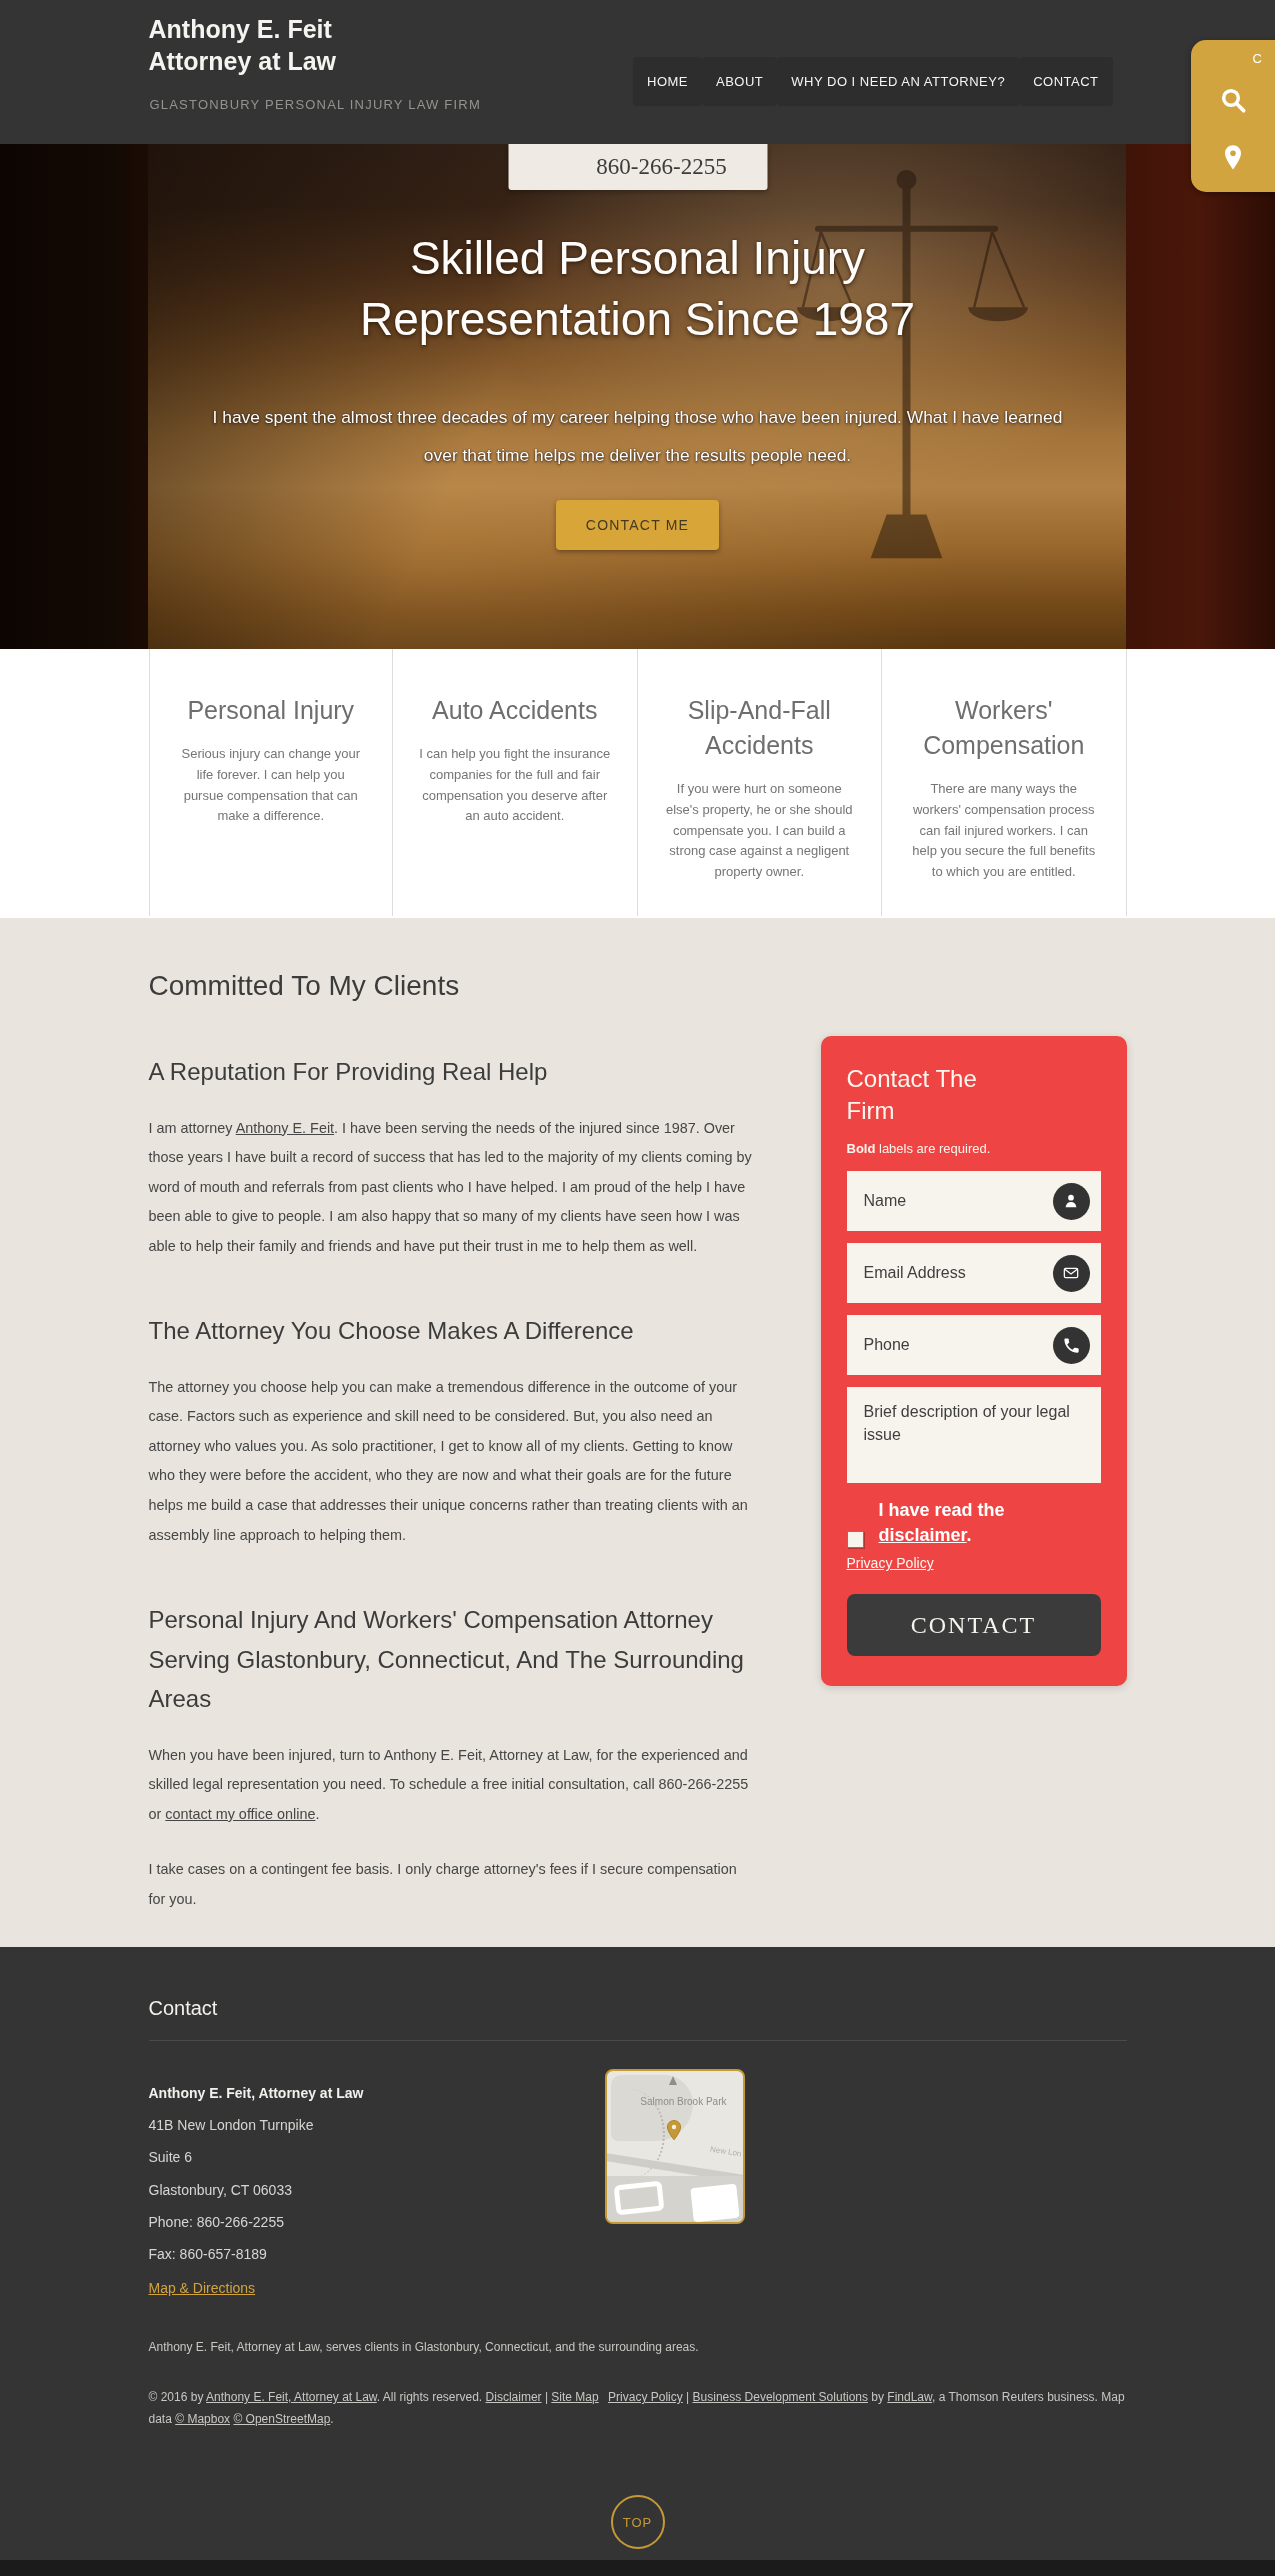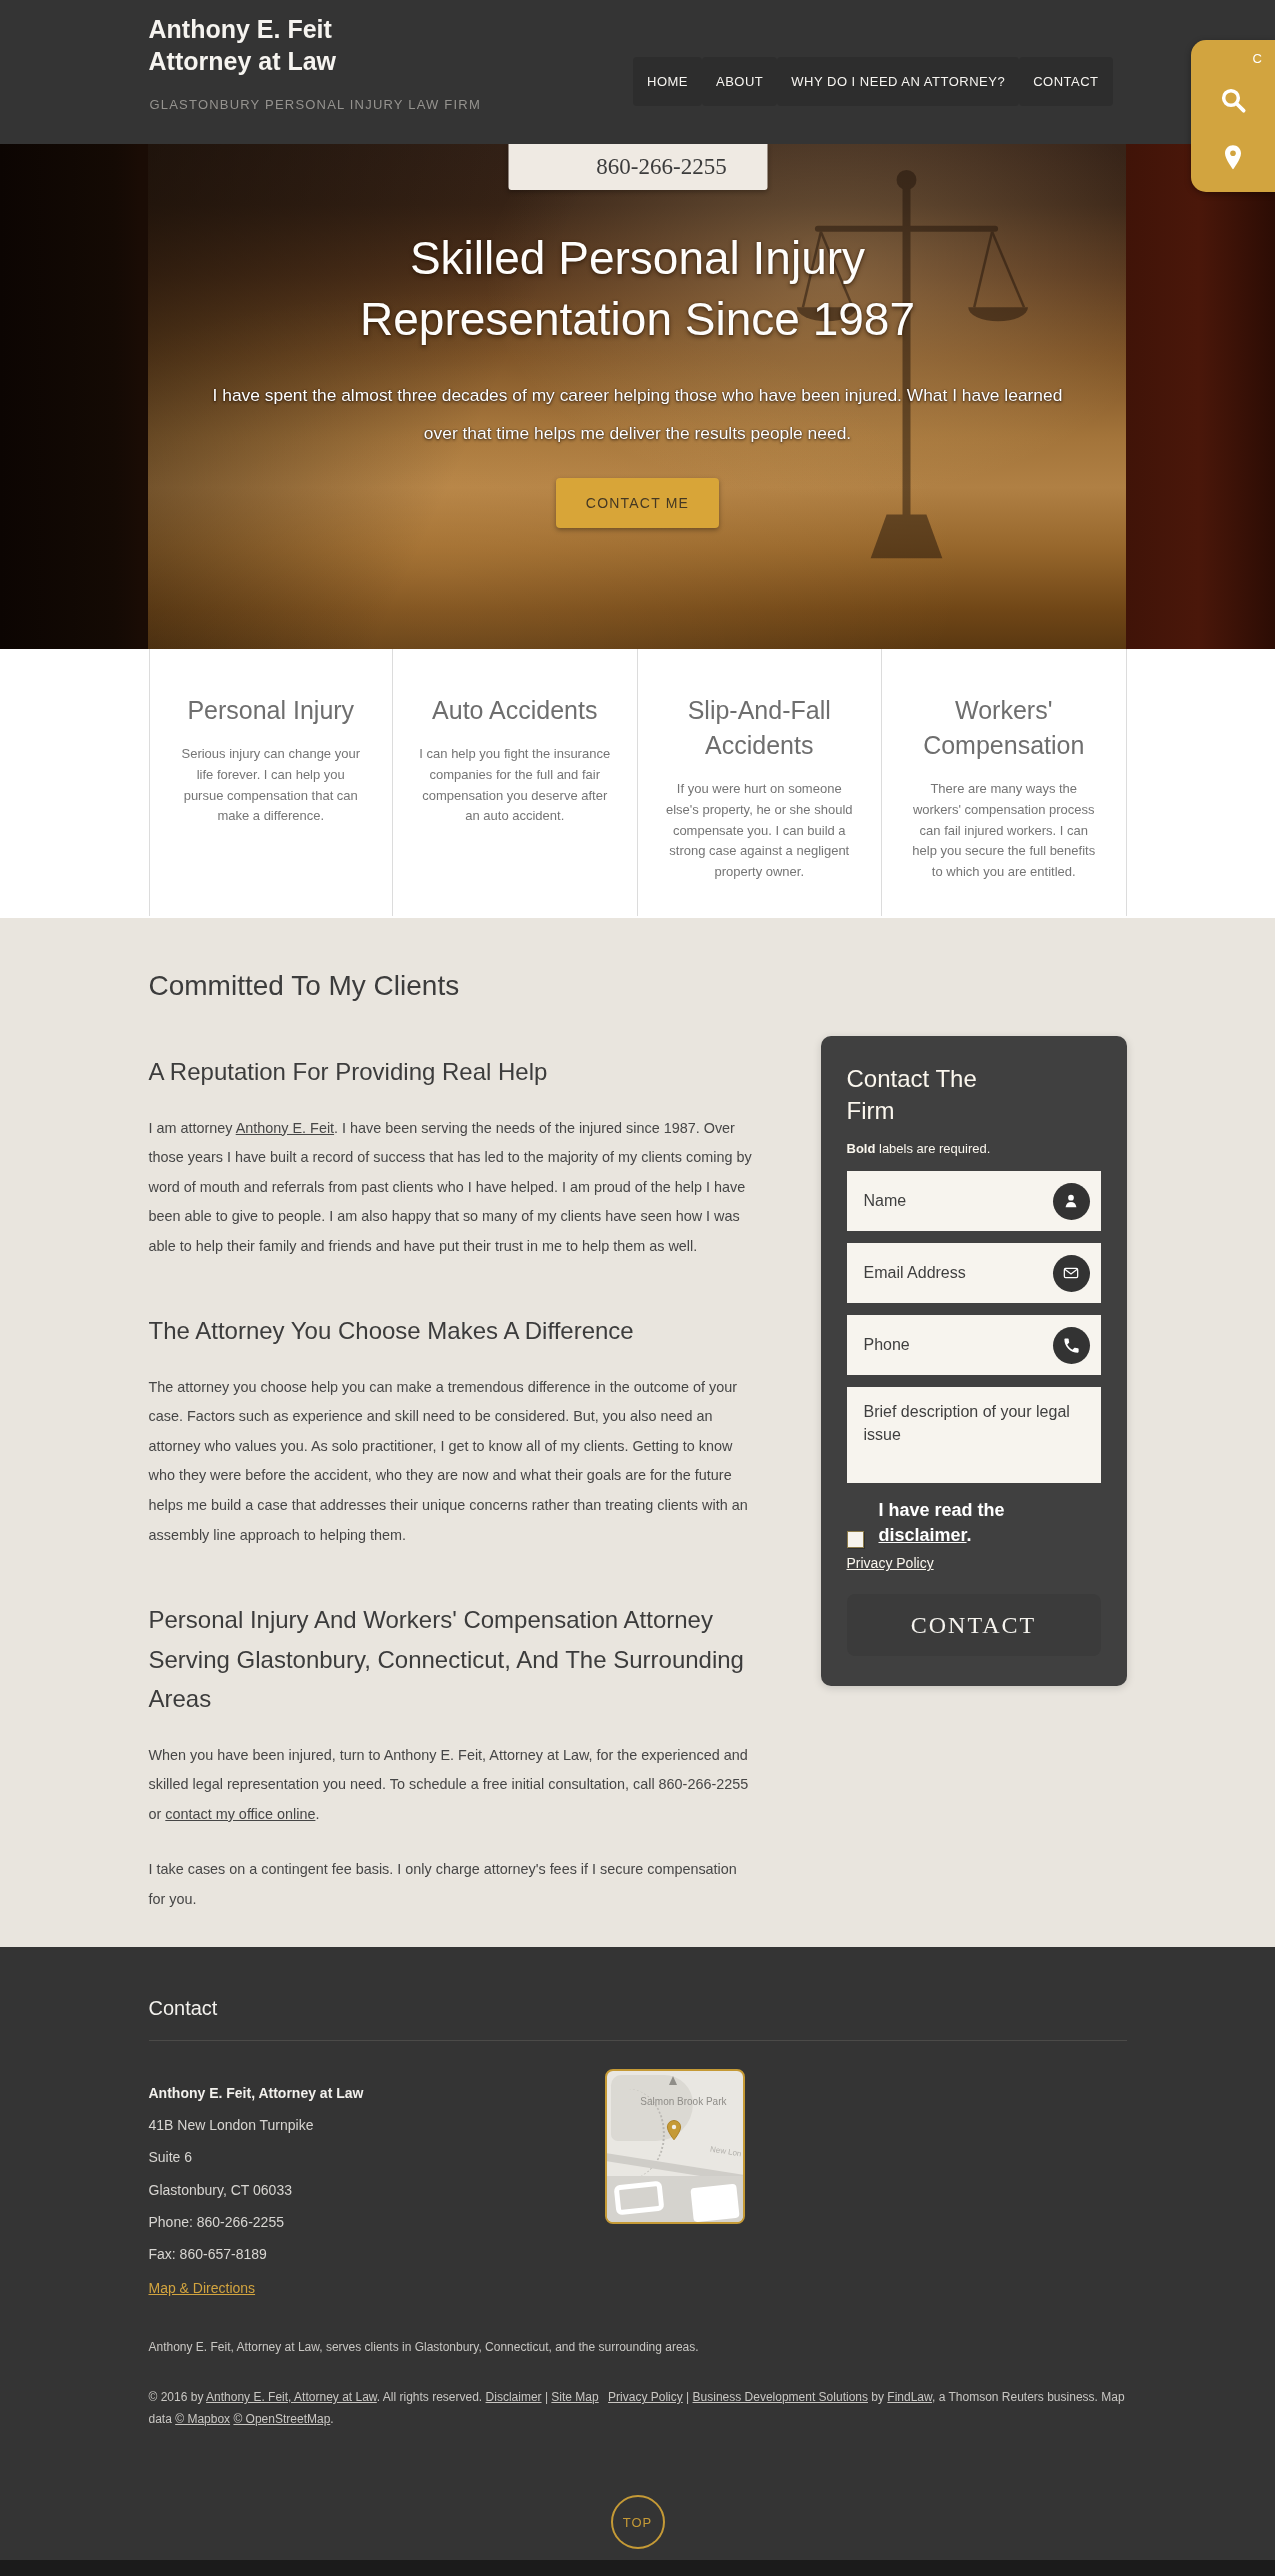--- a/index.html
+++ b/index.html
@@ -26,42 +26,42 @@
   .hero-photo{position:absolute;left:148px;top:0;width:978px;height:100%;
     background:
       linear-gradient(115deg, rgba(15,8,3,.6) 0%, rgba(15,8,3,0) 38%),
       radial-gradient(ellipse 498px 319px at 70% 26%, rgba(255,215,150,.28), transparent 70%),
       radial-gradient(ellipse 697px 379px at 30% 85%, rgba(255,190,110,.16), transparent 75%),
       linear-gradient(180deg,#372419 0%,#3a2517 12%,#55351c 26%,#7c5226 42%,#a3743a 58%,#b08044 68%,#97672c 80%,#714717 92%,#5a3811 100%);}
   .hero-scales{position:absolute;right:70px;top:12px;opacity:.5;}
   .hero-content{position:relative;z-index:2;width:978px;margin:0 auto;height:100%;}
   .hero-phone{position:absolute;top:0;left:50%;transform:translateX(-50%);width:211px;height:46px;background:#efeae3;color:#3c3c3c;font-family:"Liberation Serif",serif;font-size:23px;text-align:center;line-height:46px;border-radius:0 0 3px 3px;box-shadow:0 2px 5px rgba(0,0,0,.3);padding-left:48px;}
   .hero-h1{padding-top:84px;text-align:center;font-size:46px;font-weight:400;color:#fefdfb;line-height:1.32;text-shadow:0 2px 4px rgba(40,20,5,.65),0 0 2px rgba(40,20,5,.45);}
-  .hero-p{width:881px;margin:28px auto 0;text-align:center;font-size:17.4px;line-height:2.14;color:#ffffff;text-shadow:0 1px 3px rgba(30,15,5,.9),0 0 1px rgba(30,15,5,.8);}
+  .hero-p{width:881px;margin:50px auto 0;text-align:center;font-size:17.4px;line-height:2.14;color:#ffffff;text-shadow:0 1px 3px rgba(30,15,5,.9),0 0 1px rgba(30,15,5,.8);}
   .hero-cta-row{text-align:center;margin-top:26px;}
   .hero-cta{display:inline-block;background:#D8A538;color:#443823;font-size:14px;letter-spacing:1.2px;padding:17px 30px;border-radius:4px;box-shadow:0 2px 5px rgba(0,0,0,.35);cursor:pointer;}
 
   
   .services{height:269px;background:#ffffff;overflow:hidden;}
   .services .container{display:flex;}
   .service-col{width:25%;box-sizing:border-box;border-right:1px solid #dcdcdc;padding:44px 24px 0;height:267px;}
   .service-col:first-child{border-left:1px solid #dcdcdc;}
   .service-title{width:171px;margin:0 auto 16px;text-align:center;font-size:25px;color:#6e6e6e;line-height:1.4;font-weight:400;}
   .service-desc{font-size:13px;color:#757575;line-height:1.6;text-align:center;margin:0 2px;}
 
   
   .main{height:1029px;background:#E9E5DE;overflow:hidden;}
   .main .container{padding-top:52px;box-sizing:border-box;}
   .page-title{font-size:28px;color:#3c3c3c;font-weight:400;margin:0;}
   .content-left{width:606px;}
   h2.section{font-size:24px;color:#3c3c3c;font-weight:400;line-height:1.65;margin:50px 0 22px;}
   p.body{font-size:14.4px;color:#464646;line-height:2.05;margin:0 0 26px;}
   p.body a{color:#464646;}
 
-  .contact-form{position:absolute;top:118px;right:0;width:306px;background:#404040;border-radius:10px;padding:27px 26px 30px;box-sizing:border-box;box-shadow:0 2px 8px rgba(0,0,0,.15);}
+  .contact-form{position:absolute;top:118px;right:0;width:306px;background:#ef4444;border-radius:10px;padding:27px 26px 30px;box-sizing:border-box;box-shadow:0 2px 8px rgba(0,0,0,.15);}
   .form-h{color:#fbf7ee;font-size:24px;font-weight:400;line-height:1.35;margin:0 0 13px;width:174px;}
   .form-note{color:#fbf7ee;font-size:13px;margin:0 0 15px;}
   .field{position:relative;margin-bottom:12px;}
   .field input{width:100%;height:60px;border:none;background:#f7f4ee;padding:0 56px 0 17px;font-size:16px;color:#3a3a3a;box-sizing:border-box;font-family:"Liberation Sans",sans-serif;}
   .field input::placeholder, .msg-field textarea::placeholder{color:#3f3f3f;opacity:1;}
   .field-icon{position:absolute;right:11px;top:12px;width:37px;height:37px;border-radius:50%;background:#333333;display:flex;align-items:center;justify-content:center;}
   .msg-field textarea{width:100%;height:96px;border:none;background:#f7f4ee;padding:13px 17px;font-size:16px;color:#3a3a3a;box-sizing:border-box;resize:none;font-family:"Liberation Sans",sans-serif;line-height:1.45;}
   .check-row{margin-top:11px;display:flex;align-items:flex-end;gap:15px;color:#ffffff;font-size:18px;font-weight:bold;line-height:1.4;}
   .checkbox{flex:0 0 auto;width:15px;height:15px;background:#f7f4ee;border:1px solid #8d7c4b;margin-top:1px;box-shadow:1px 1px 0 rgba(0,0,0,.25);cursor:pointer;}
   .check-row a{color:#ffffff;}

